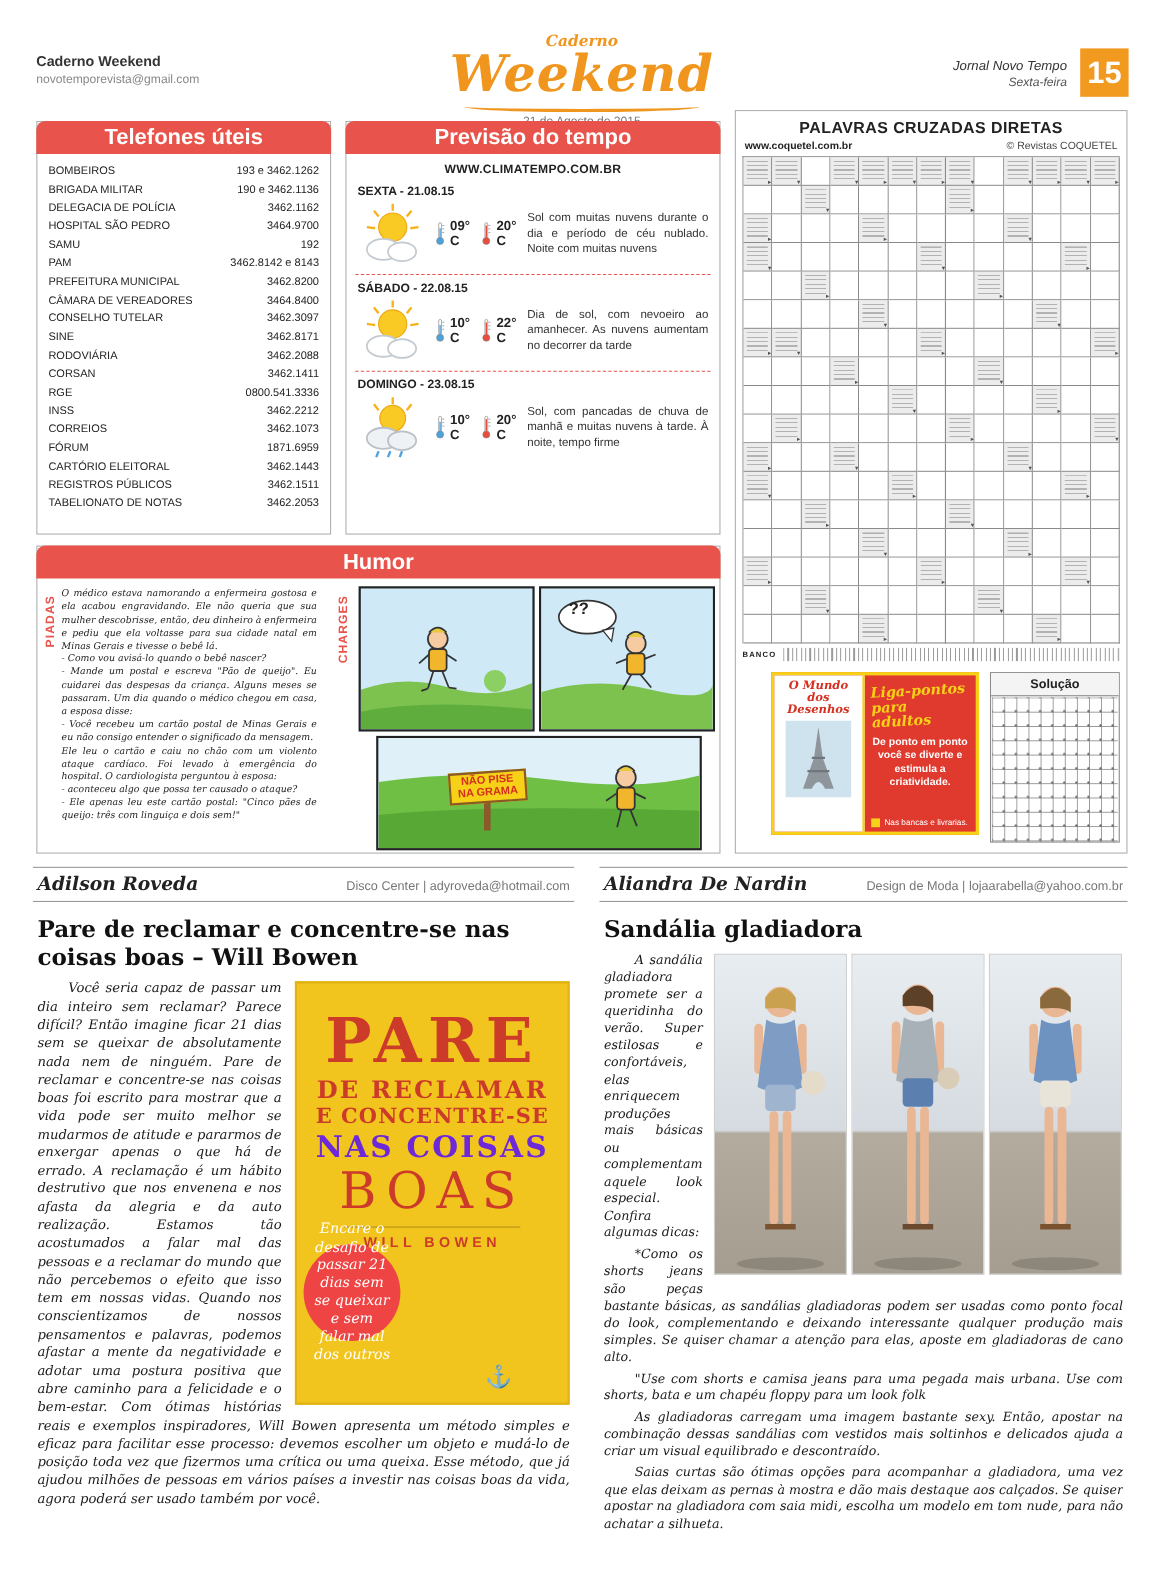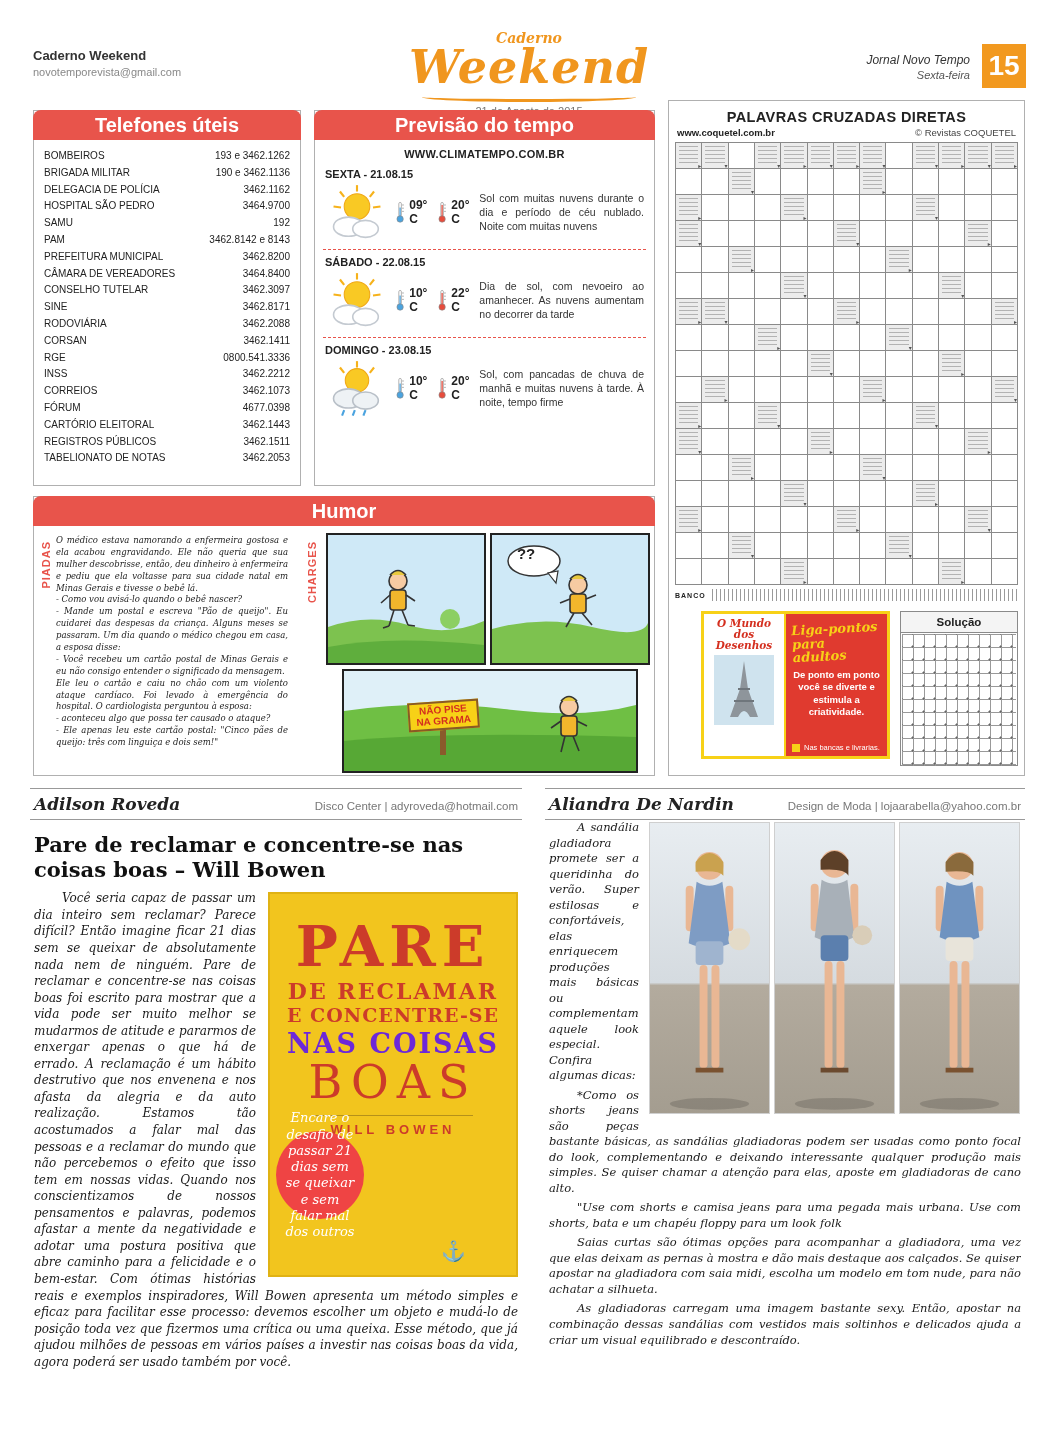--- a/index.html
+++ b/index.html
@@ -224,21 +224,21 @@
         <div class="phone-row">
           <span>INSS</span>
           <span class="num">3462.2212</span>
         </div>
         <div class="phone-row">
           <span>CORREIOS</span>
           <span class="num">3462.1073</span>
         </div>
         <div class="phone-row">
           <span>FÓRUM</span>
-          <span class="num">4677.0398</span>
+          <span class="num">1871.6959</span>
         </div>
         <div class="phone-row">
           <span>CARTÓRIO ELEITORAL</span>
           <span class="num">3462.1443</span>
         </div>
         <div class="phone-row">
           <span>REGISTROS PÚBLICOS</span>
           <span class="num">3462.1511</span>
         </div>
         <div class="phone-row">
@@ -859,20 +859,21 @@
       </div>
       <p>Você seria capaz de passar um dia inteiro sem reclamar? Parece difícil? Então imagine ficar 21 dias sem se queixar de absolutamente nada nem de ninguém. Pare de reclamar e concentre-se nas coisas boas foi escrito para mostrar que a vida pode ser muito melhor se mudarmos de atitude e pararmos de enxergar apenas o que há de errado. A reclamação é um hábito destrutivo que nos envenena e nos afasta da alegria e da auto realização. Estamos tão acostumados a falar mal das pessoas e a reclamar do mundo que não percebemos o efeito que isso tem em nossas vidas. Quando nos conscientizamos de nossos pensamentos e palavras, podemos afastar a mente da negatividade e adotar uma postura positiva que abre caminho para a felicidade e o bem-estar. Com ótimas histórias reais e exemplos inspiradores, Will Bowen apresenta um método simples e eficaz para facilitar esse processo: devemos escolher um objeto e mudá-lo de posição toda vez que fizermos uma crítica ou uma queixa. Esse método, que já ajudou milhões de pessoas em vários países a investir nas coisas boas da vida, agora poderá ser usado também por você.</p>
     </div>
   </article>
 
   <article class="art art-r" style="left:545px;top:788px;width:480px;">
     <div class="art-head">
       <span class="art-author">Aliandra De Nardin</span>
       <span class="art-meta">Design de Moda | lojaarabella@yahoo.com.br</span>
     </div>
+    <h2 class="art-title">Sandália gladiadora</h2>
     <div class="art-body">
       <div class="photos">
         <div class="photo">
           <svg viewBox="0 0 120 290">
             <ellipse cx="60" cy="282" rx="40" ry="6" fill="rgba(0,0,0,.15)"></ellipse>
             <circle cx="60" cy="42" r="14" fill="#e9b794"></circle>
             <path d="M46 38 q14 -18 28 0 l0 14 q-4 -6 -28 -4 Z" fill="#caa24f"></path>
             <rect x="36" y="62" width="8" height="46" rx="4" fill="#e9b794"></rect>
               <rect x="76" y="62" width="8" height="46" rx="4" fill="#e9b794"></rect>
             <path d="M47 58 q13 8 26 0 l8 62 q-21 10 -42 0 Z" fill="#7e9cc4"></path>
@@ -909,18 +910,18 @@
             <rect x="46" y="114" width="28" height="24" rx="4" fill="#e8e4da"></rect>
             <rect x="50" y="138" width="8" height="108" rx="4" fill="#e9b794"></rect>
               <rect x="62" y="138" width="8" height="108" rx="4" fill="#e9b794"></rect>
             <path d="M46 248 h14 M60 248 h14" stroke="#7a5230" stroke-width="5"></path>
           </svg>
         </div>
       </div>
       <p>A sandália gladiadora promete ser a queridinha do verão. Super estilosas e confortáveis, elas enriquecem produções mais básicas ou complementam aquele look especial. Confira algumas dicas:</p>
       <p>*Como os shorts jeans são peças bastante básicas, as sandálias gladiadoras podem ser usadas como ponto focal do look, complementando e deixando interessante qualquer produção mais simples. Se quiser chamar a atenção para elas, aposte em gladiadoras de cano alto.</p>
       <p>"Use com shorts e camisa jeans para uma pegada mais urbana. Use com shorts, bata e um chapéu floppy para um look folk</p>
+      <p>As gladiadoras carregam uma imagem bastante sexy. Então, apostar na combinação dessas sandálias com vestidos mais soltinhos e delicados ajuda a criar um visual equilibrado e descontraído.</p>
       <p>Saias curtas são ótimas opções para acompanhar a gladiadora, uma vez que elas deixam as pernas à mostra e dão mais destaque aos calçados. Se quiser apostar na gladiadora com saia midi, escolha um modelo em tom nude, para não achatar a silhueta.</p>
-      <p>As gladiadoras carregam uma imagem bastante sexy. Então, apostar na combinação dessas sandálias com vestidos mais soltinhos e delicados ajuda a criar um visual equilibrado e descontraído.</p>
     </div>
   </article>
 
 </div>
 
 </body></html>

